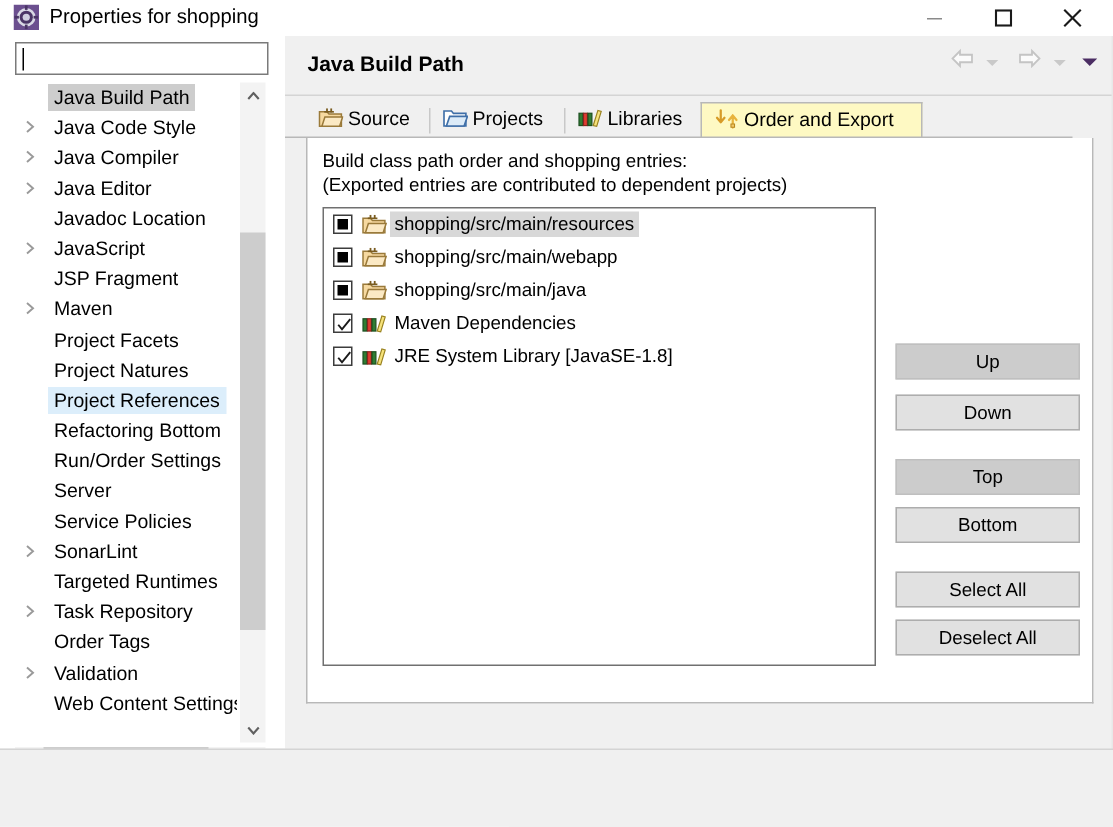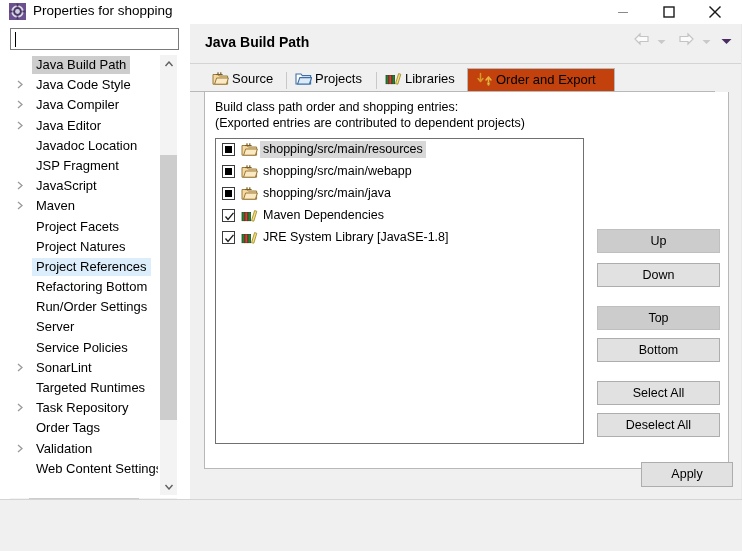--- a/index.html
+++ b/index.html
@@ -63,21 +63,21 @@
   .nav-item{position:relative;display:inline-block;vertical-align:middle;margin-left:3px;}
 
   
   .tabs{position:absolute;left:14px;top:44px;width:525px;height:24px;}
   .tab{
     position:absolute;top:0;height:24px;box-sizing:border-box;
     font-size:13px;color:#000;white-space:nowrap;
     padding:3px 8px 0 8px;
   }
   .tab .ticon{display:inline-block;vertical-align:-3px;margin-right:4px;width:16px;height:15px;position:relative;}
-  .tab.active{background:#c2410c;border:1px solid #b8b8b8;border-bottom:none;}
+  .tab.active{background:#fef9c3;border:1px solid #b8b8b8;border-bottom:none;}
   .tab-sep{position:absolute;top:4px;width:1px;height:17px;background:#c8c8c8;}
   .tab-underline{position:absolute;left:0;top:67px;width:525px;height:1px;background:#b8b8b8;}
 
   
   .groupbox{
     position:absolute;left:14px;top:68px;width:525px;height:377px;
     background:#ffffff;border:1px solid #b8b8b8;border-top:none;box-sizing:border-box;
   }
   .gb-label1{position:absolute;left:10px;top:8px;font-size:12.5px;color:#000;white-space:nowrap;}
   .gb-label2{position:absolute;left:10px;top:24px;font-size:12.5px;color:#000000;white-space:nowrap;}
@@ -187,29 +187,29 @@
             <svg width="9" height="9" viewBox="0 0 9 9">
               <path d="M2 1 L6 4.5 L2 8" fill="none" stroke="#9a9a9a" stroke-width="1.3"></path>
             </svg>
           </span>
           <span class="tree-label">Java Editor</span>
         </div>
         <div class="tree-row">
           <span class="tree-label">Javadoc Location</span>
         </div>
         <div class="tree-row">
+          <span class="tree-arrow">
+            <svg width="9" height="9" viewBox="0 0 9 9">
+              <path d="M2 1 L6 4.5 L2 8" fill="none" stroke="#9a9a9a" stroke-width="1.3"></path>
+            </svg>
+          </span>
+          <span class="tree-label">JavaScript</span>
+        </div>
+        <div class="tree-row">
           <span class="tree-label">JSP Fragment</span>
-        </div>
-        <div class="tree-row">
-          <span class="tree-arrow">
-            <svg width="9" height="9" viewBox="0 0 9 9">
-              <path d="M2 1 L6 4.5 L2 8" fill="none" stroke="#9a9a9a" stroke-width="1.3"></path>
-            </svg>
-          </span>
-          <span class="tree-label">JavaScript</span>
         </div>
         <div class="tree-row">
           <span class="tree-arrow">
             <svg width="9" height="9" viewBox="0 0 9 9">
               <path d="M2 1 L6 4.5 L2 8" fill="none" stroke="#9a9a9a" stroke-width="1.3"></path>
             </svg>
           </span>
           <span class="tree-label">Maven</span>
         </div>
         <div class="tree-row">
@@ -441,21 +441,20 @@
           <div class="sbtn" style="top: 246px;">Bottom</div>
           <div class="sbtn" style="top: 289px;">Select All</div>
           <div class="sbtn" style="top: 321px;">Deselect All</div>
         </div>
     </div>
 
   </div>
 
   <div class="edge-right"></div>
 
-  <div class="apply-btn">Apply</div>
 
   <div class="bottom-hr"></div>
   <div class="footer">
     
     
     
   </div>
 
 </div>
 

